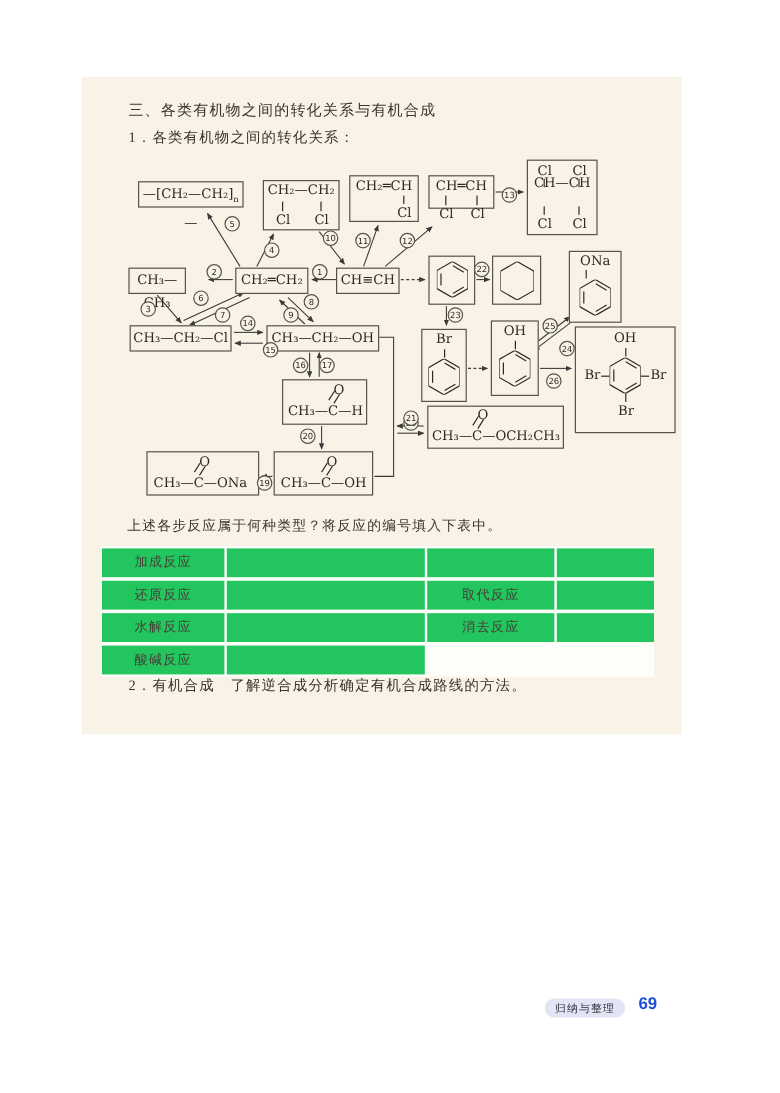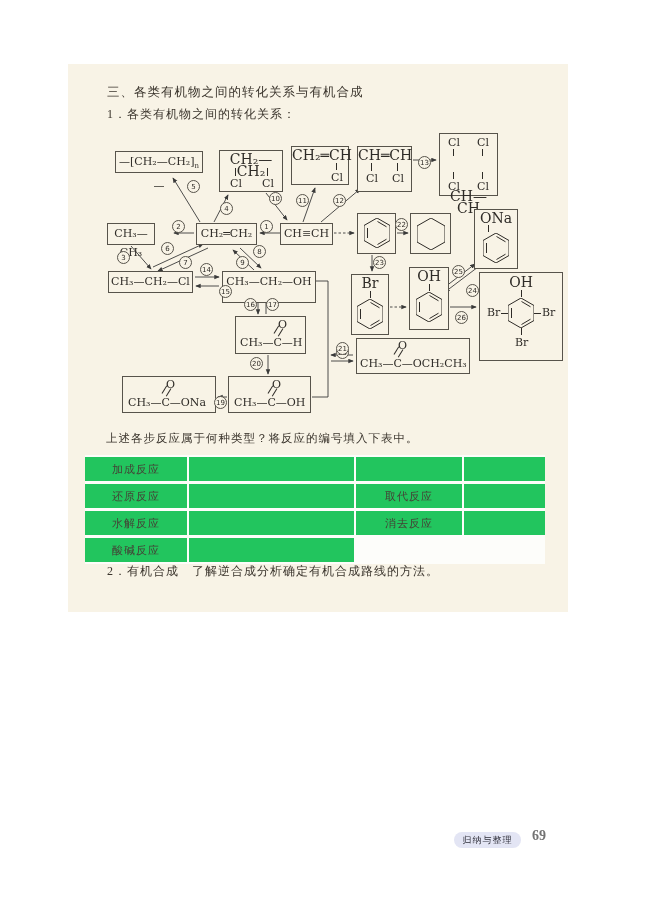--- a/index.html
+++ b/index.html
@@ -12,21 +12,21 @@
   .h2{left:107px;top:106px;font-size:12px;}
   .prompt{left:106px;top:431px;font-size:11.5px;color:#3a342c;}
   .sec2{left:107px;top:563px;font-size:12px;color:#3a342c;}
 
   
   .cbox{position:absolute;border:1px solid #57534b;background:#f8f3e6;
         font-family:"DejaVu Serif","DejaVu Sans",serif;font-size:11px;
         color:#2e2b27;text-align:center;box-sizing:border-box;}
   .oneline{line-height:19px;}
   .atom{position:absolute;font-size:11px;line-height:11px;white-space:nowrap;}
-  .rowc{position:absolute;left:0;width:100%;font-size:14px;line-height:12px;}
+  .rowc{position:absolute;left:0;width:100%;font-size:11px;line-height:12px;}
   .bond-v{position:absolute;width:1px;background:#2e2b27;}
   .bond-h{position:absolute;height:1px;background:#2e2b27;}
   .dbl{position:absolute;width:9px;height:4px;border-top:1px solid #2e2b27;
        border-bottom:1px solid #2e2b27;transform:rotate(-58deg);}
   .hex{stroke:#2e2b27;fill:none;stroke-width:1;}
   .subn{font-size:7px;vertical-align:sub;}
 
   
   .num{position:absolute;width:13px;height:13px;border:1px solid #57534b;border-radius:50%;
        background:#f8f3e6;font-family:"DejaVu Sans",sans-serif;font-size:7px;color:#2e2b27;
@@ -41,22 +41,22 @@
   .qtable{position:absolute;left:85px;top:455px;display:grid;
           grid-template-columns:102px 165px 106px 81px;grid-auto-rows:24px;
           gap:3px 2px;background:#fdfdfa;padding:2px 0;}
   .qcell{background:#22c55e;font-size:11px;color:#453f35;text-align:center;
          line-height:24px;letter-spacing:1px;}
 
   
   .pill{position:absolute;left:454px;top:832px;width:67px;height:16px;border-radius:8px;
         background:#e3e5f4;font-size:9px;line-height:16px;text-align:center;color:#2f2f3a;
         letter-spacing:1px;}
-  .pagenum{position:absolute;left:532px;top:828px;font-family:Liberation Serif, serif;
-           font-size:14px;font-weight:bold;color:#737373;}
+  .pagenum{position:absolute;left:532px;top:828px;font-family:Liberation Sans, sans-serif;
+           font-size:14px;font-weight:bold;color:#1d4ed8;}
 </style>
 </head>
 <body>
 
 <div class="page"></div>
 
 <div class="heading h1">三、各类有机物之间的转化关系与有机合成</div>
 <div class="heading h2">1．各类有机物之间的转化关系：</div>
 
 <svg class="arrows" width="650" height="911" viewBox="0 0 650 911">
@@ -105,45 +105,45 @@
   <span class="atom" style="left:10px;top:27px;">Cl</span>
   <span class="atom" style="left:42px;top:27px;">Cl</span>
 </div>
 
 <div class="cbox" style="left:291px;top:146px;width:58px;height:39px;">
   <div class="rowc" style="top:2px;">CH₂═CH</div>
   <div class="bond-v" style="left:44px;top:16px;height:7px;"></div>
   <span class="atom" style="left:39px;top:25px;">Cl</span>
 </div>
 
-<div class="cbox" style="left:357px;top:146px;width:55px;height:46px;padding-left:28px;">
+<div class="cbox" style="left:357px;top:146px;width:55px;height:28px;padding-left:28px;">
   <div class="rowc" style="top:2px;">CH═CH</div>
   <div class="bond-v" style="left:13px;top:16px;height:8px;"></div>
   <div class="bond-v" style="left:39px;top:16px;height:8px;"></div>
   <span class="atom" style="left:8px;top:26px;">Cl</span>
   <span class="atom" style="left:34px;top:26px;">Cl</span>
 </div>
 
 <div class="cbox" style="left:439px;top:133px;width:59px;height:63px;">
   <span class="atom" style="left:8px;top:3px;">Cl</span>
   <span class="atom" style="left:37px;top:3px;">Cl</span>
   <div class="bond-v" style="left:13px;top:15px;height:7px;"></div>
   <div class="bond-v" style="left:42px;top:15px;height:7px;"></div>
-  <div class="rowc" style="top:13px;margin-top:43px;">CH—CH</div>
+  <div class="rowc" style="top:13px;">CH—CH</div>
   <div class="bond-v" style="left:13px;top:38px;height:7px;"></div>
   <div class="bond-v" style="left:42px;top:38px;height:7px;"></div>
   <span class="atom" style="left:8px;top:47px;">Cl</span>
   <span class="atom" style="left:37px;top:47px;">Cl</span>
 </div>
 
 <div class="cbox oneline" style="left:107px;top:223px;width:48px;height:22px;">CH₃—CH₃</div>
 <div class="cbox oneline" style="left:196px;top:223px;width:61px;height:22px;">CH₂═CH₂</div>
 <div class="cbox oneline" style="left:280px;top:223px;width:53px;height:22px;">CH≡CH</div>
 <div class="cbox oneline" style="left:108px;top:271px;width:85px;height:22px;">CH₃—CH₂—Cl</div>
-<div class="cbox oneline" style="left:222px;top:271px;width:94px;height:32px;">CH₃—CH₂—OH</div>
+<div class="cbox oneline" style="left:222px;top:271px;width:94px;height:22px;">CH₃—CH₂—OH</div>
 
 <div class="cbox" style="left:357px;top:213px;width:39px;height:41px;">
   <svg class="hex" style="position:absolute;left:6px;top:4px;" width="26" height="30">
     <polygon points="13,0 26,7.5 26,22.5 13,30 0,22.5 0,7.5"></polygon>
     <line x1="13.5" y1="3.5" x2="22.5" y2="8.8"></line>
     <line x1="3.5" y1="10" x2="3.5" y2="20"></line>
     <line x1="22.5" y1="21.2" x2="13.5" y2="26.5"></line>
   </svg>
 </div>
 

